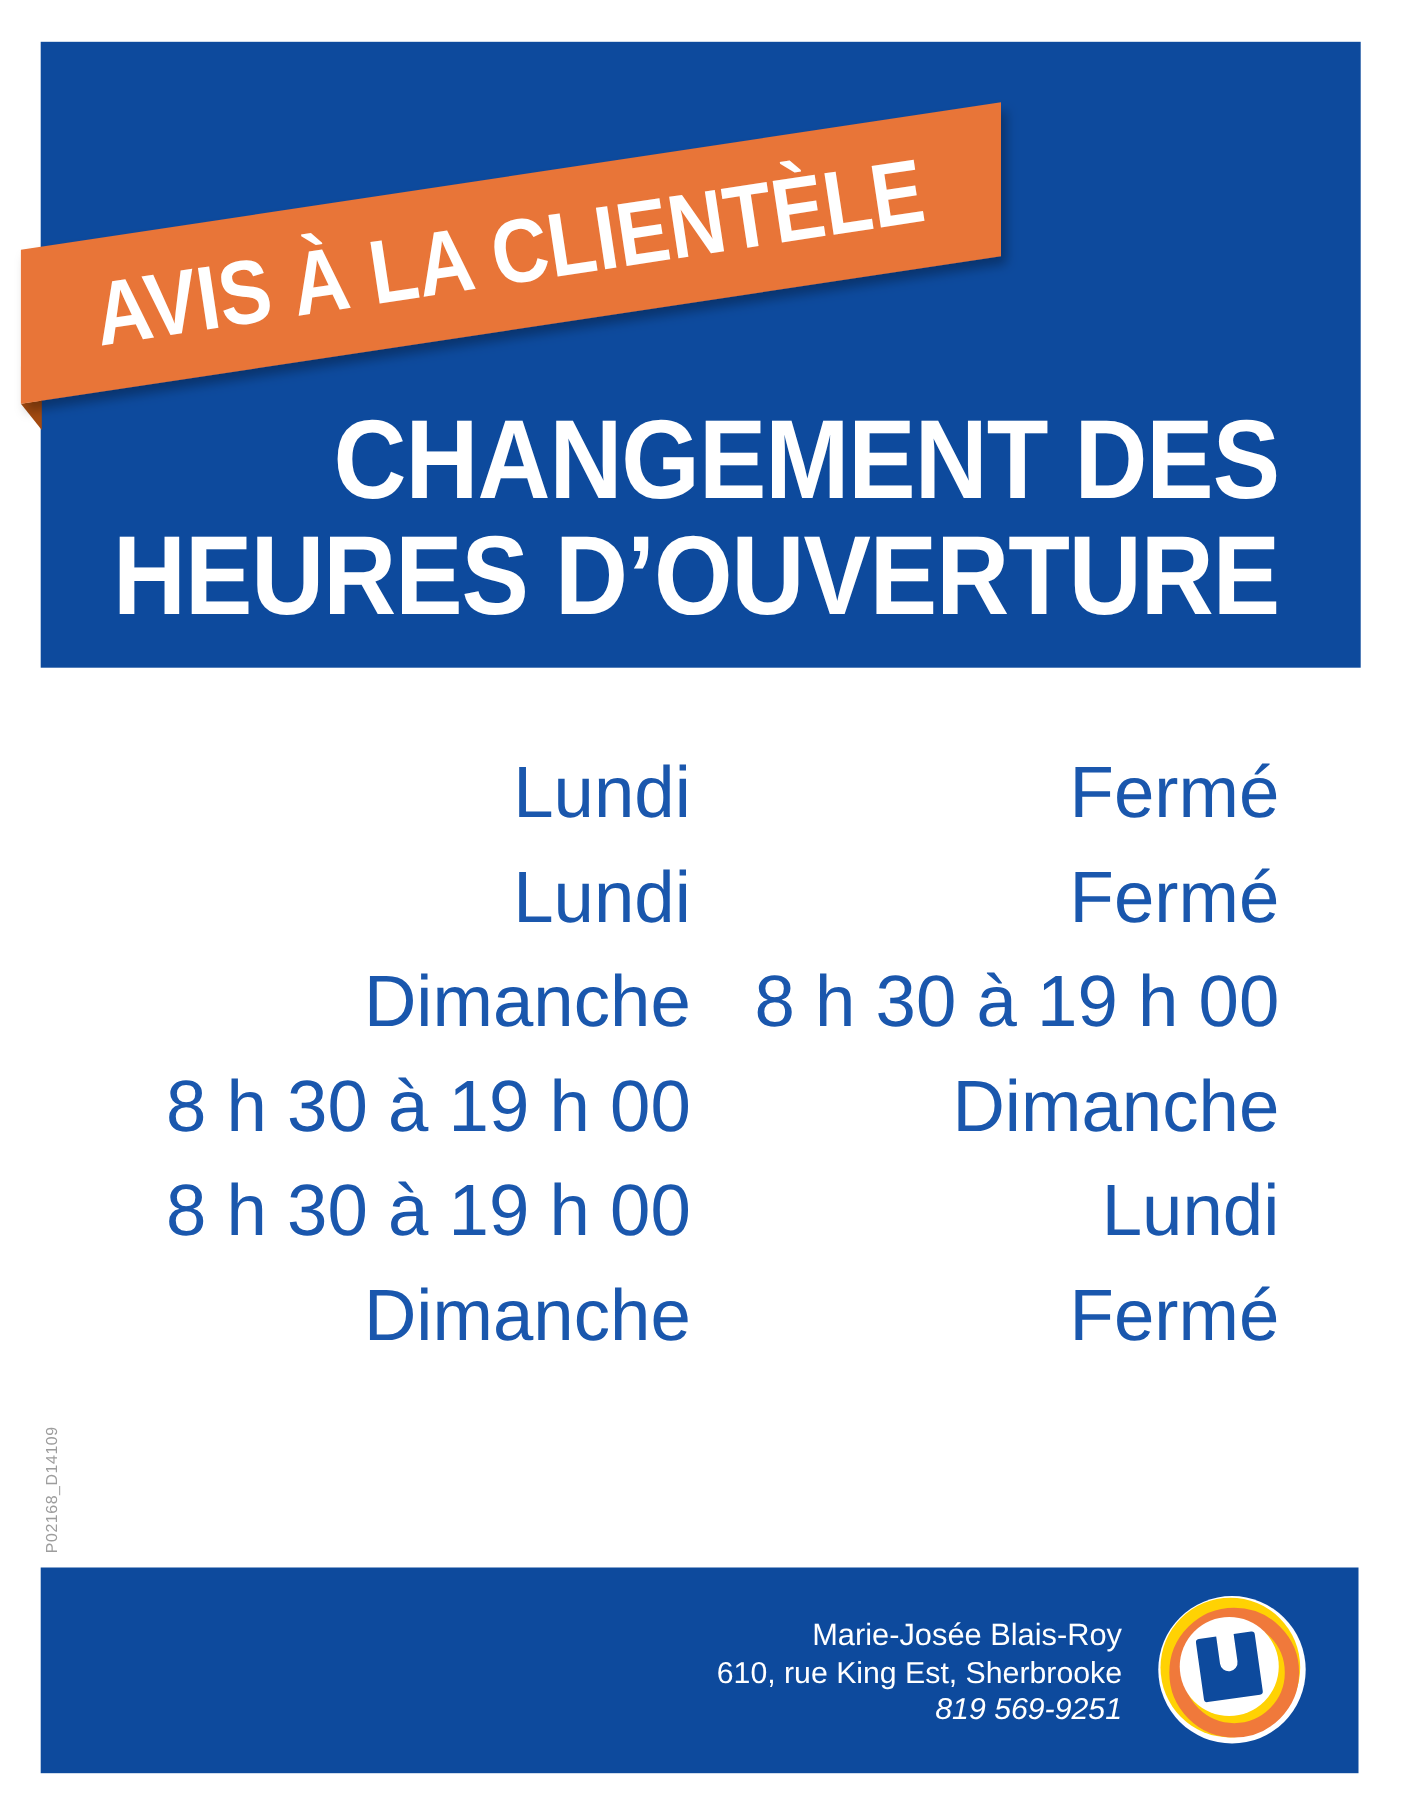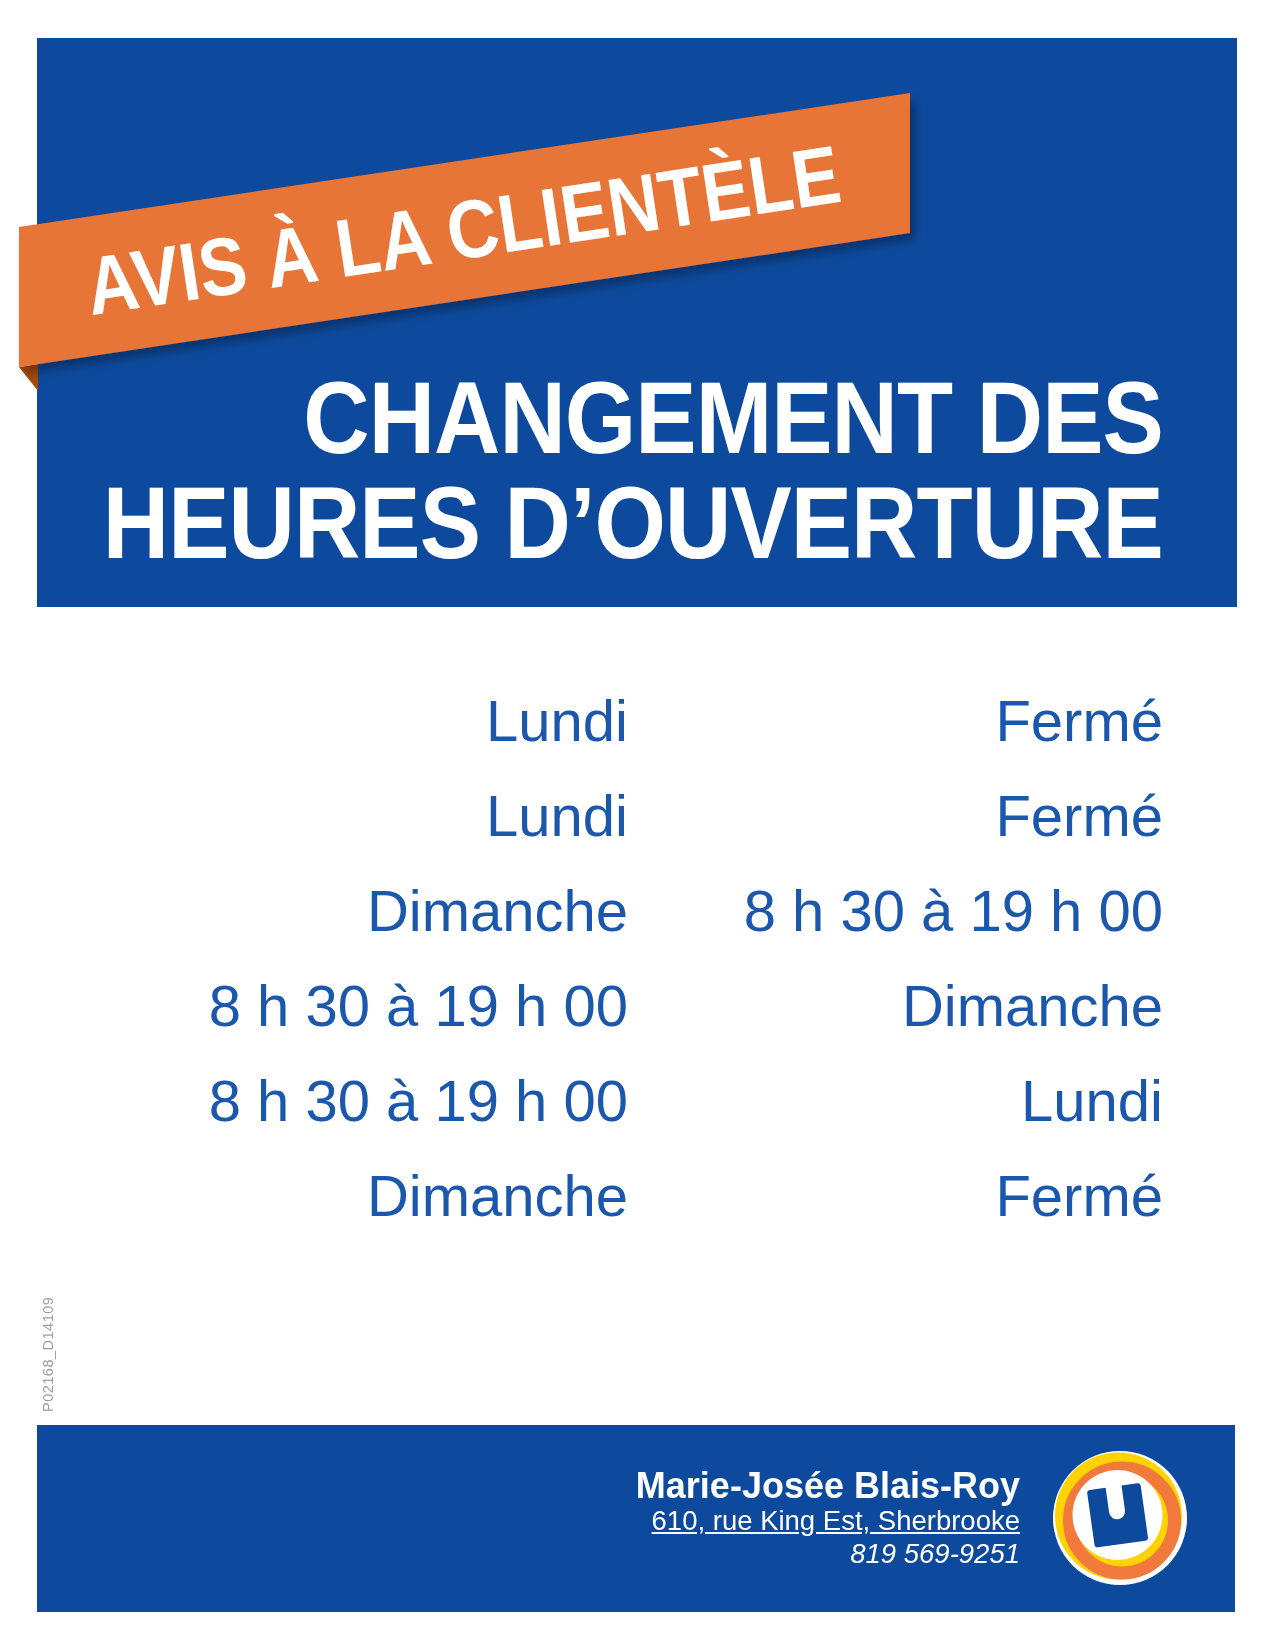--- a/index.html
+++ b/index.html
@@ -26,40 +26,40 @@
   .heading{
     position:absolute;right:112px;top:366px;text-align:right;
     color:#ffffff;font-weight:bold;font-size:102px;line-height:105px;
     transform:scaleX(0.9);transform-origin:100% 50%;
     letter-spacing:-1px;white-space:nowrap;
   }
   
   .schedule{
     position:absolute;left:0;top:673px;width:1163px;
     display:grid;grid-template-columns:628px 535px;grid-auto-rows:95px;
-    color:#1a57ad;font-size:58px;
+    color:#1a57ad;font-size:66px;
   }
   .schedule .cell{text-align:right;line-height:95px;white-space:nowrap;}
   
   .side-code{
     position:absolute;left:40px;top:1412px;transform:rotate(-90deg);
     transform-origin:left top;color:#9d9d9d;font-size:14.5px;letter-spacing:0.5px;
     white-space:nowrap;
   }
   
   .footer-bar{
     position:absolute;left:37px;top:1425px;width:1198px;height:187px;
     background:#0d4a9d;
   }
   .footer-text{
     position:absolute;right:255px;top:1467px;text-align:right;color:#ffffff;
     white-space:nowrap;
   }
-  .footer-name{font-weight:bold;font-size:36px;line-height:37px;}
-  .footer-address{font-size:27.5px;line-height:34px;text-decoration:underline;}
+  .footer-name{font-weight:normal;font-size:28px;line-height:37px;}
+  .footer-address{font-size:27.5px;line-height:34px;}
   .footer-phone{font-size:27.5px;line-height:31px;font-style:italic;}
   .logo{position:absolute;left:1050px;top:1448px;width:140px;height:140px;}
 </style>
 </head>
 <body>
 
 <div class="panel"></div>
 
 <svg class="ribbon-svg" viewBox="0 0 1275 1650" xmlns="http://www.w3.org/2000/svg">
   <defs>

